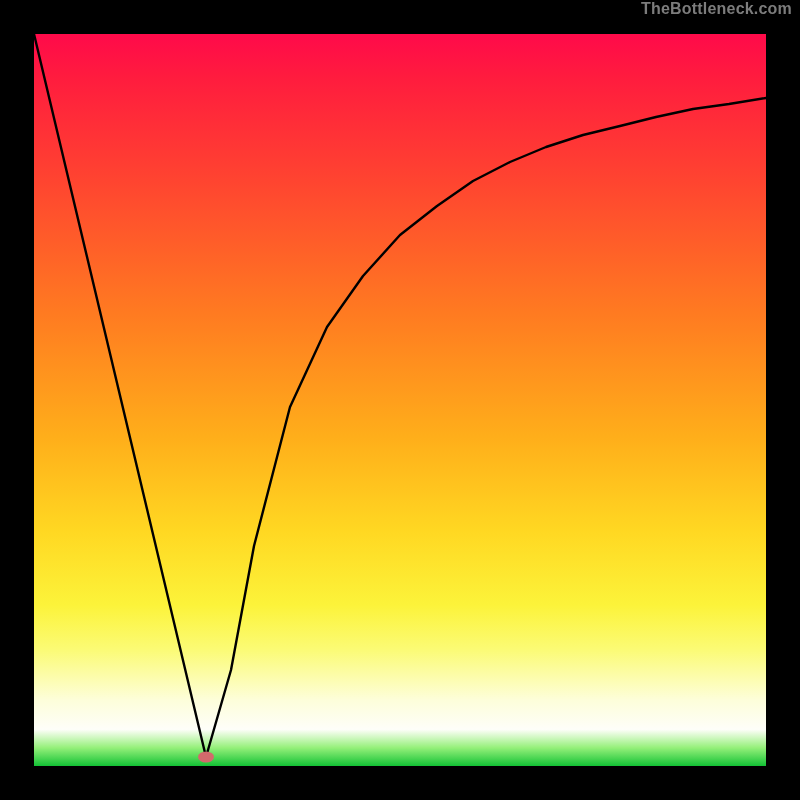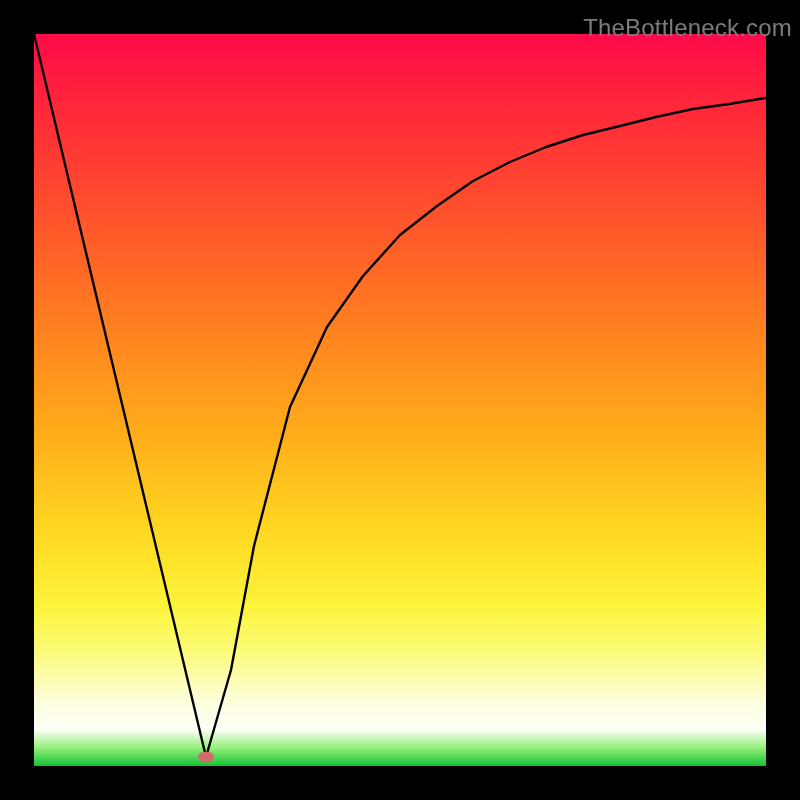--- a/index.html
+++ b/index.html
@@ -34,25 +34,25 @@
       #fcf33a 78%,
       #fbfb74 84%,
       #fdfeda 91%,
       #fefef9 95%,
       #95f07a 97.5%,
       #13c235 100%
     );
   }
   .watermark {
     position: absolute;
-    top: 14px;
+    top: 0;
     right: 8px;
     color: #7c7c7c;
-    font-size: 24px;
-    font-weight: 400;
+    font-size: 16px;
+    font-weight: 700;
     letter-spacing: 0.2px;
     user-select: none;
   }
   svg.curve {
     position: absolute;
     left: 0;
     top: 0;
     width: 732px;
     height: 732px;
     overflow: visible;

